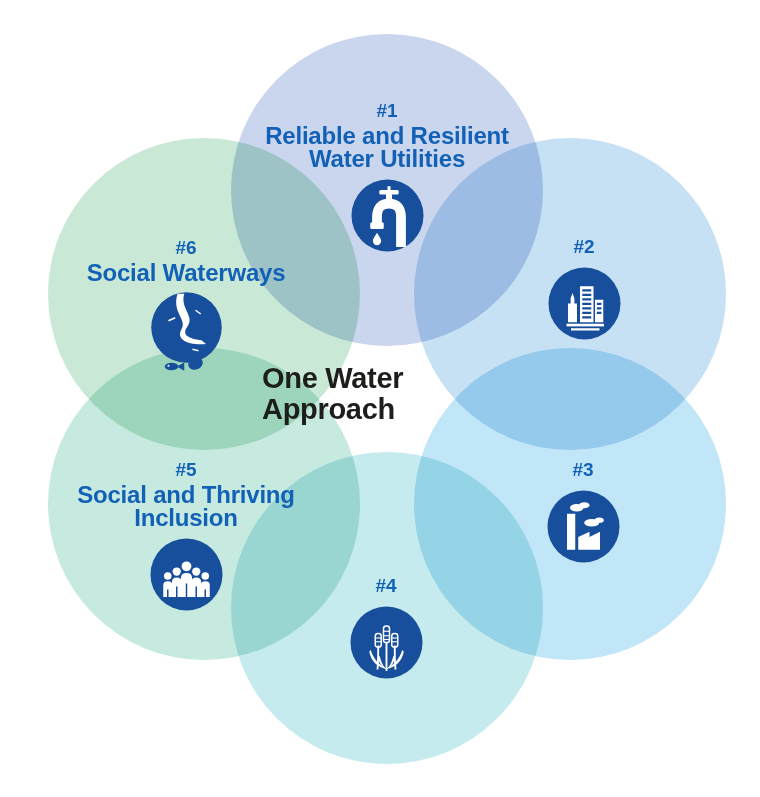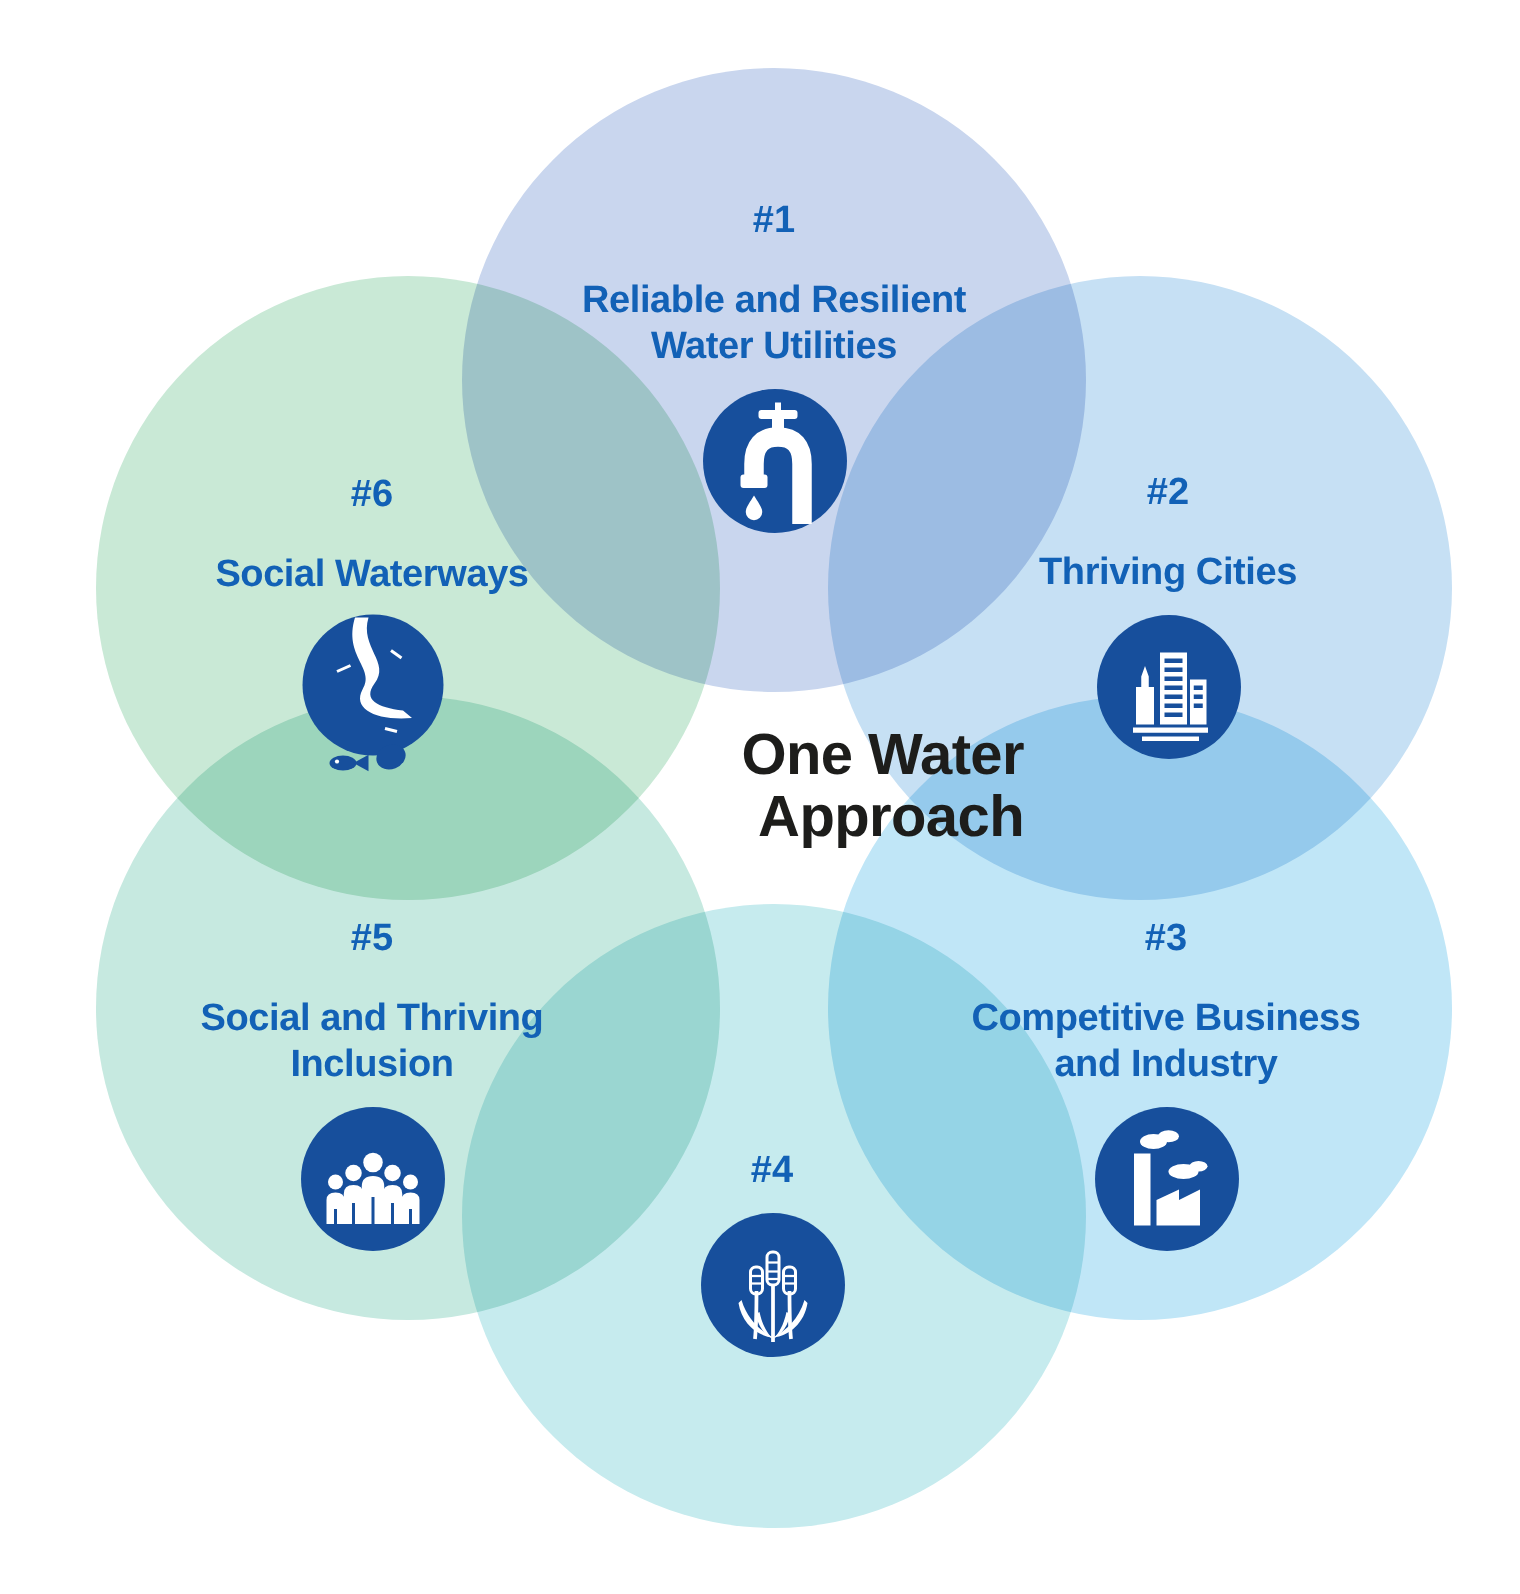--- a/index.html
+++ b/index.html
@@ -22,26 +22,26 @@
     align-items:center;text-align:center;color:var(--label_blue);
   }
   .g1{left:262px;top:100px;}
   .g2{left:459px;top:236px;}
   .g3{left:458px;top:459px;}
   .g4{left:261px;top:575px;}
   .g5{left:61px;top:459px;}
   .g6{left:61px;top:237px;}
   .num{font-size:19px;font-weight:700;line-height:22px;}
   .seg-label{
-    font-size:19px;font-weight:700;line-height:23px;margin-top:17px;
+    font-size:24px;font-weight:700;line-height:23px;margin-top:2px;
     white-space:pre-line;letter-spacing:-0.2px;
   }
   .badge{margin-top:8px;display:block;}
   .title{
-    position:absolute;left:262px;top:363px;width:250px;text-align:right;
+    position:absolute;left:262px;top:363px;width:250px;text-align:left;
     font-size:29px;line-height:31px;font-weight:700;color:var(--title_color);
     white-space:pre-line;letter-spacing:-0.3px;
   }
 </style>
 </head>
 <body>
 
 <div class="stage">
 
   <div class="petal c1"></div>
@@ -66,21 +66,20 @@
         <rect x="48" y="21" width="8" height="9" fill="#fff"></rect>
         <rect x="39" y="16" width="26" height="6" rx="2" fill="#fff"></rect>
         <rect x="50" y="11" width="4" height="6" fill="#fff"></rect>
         <path d="M36 73 C33 78 30.5 81 30.5 84 a5.5 5.5 0 0 0 11 0 C41.5 81 39 78 36 73 Z" fill="#fff"></path>
       </svg>
     </span>
   </div>
 
   <div class="group g2">
     <div class="num">#2</div>
-    <div class="seg-label">Thriving Cities</div>
     <span>
       <svg class="badge" width="75" height="75" viewBox="0 0 100 100">
         <circle cx="50" cy="50" r="48" fill="var(--icon_navy)"></circle>
         <path d="M28 75 L28 50 L31.5 50 L31.5 43 L34 36 L36.5 43 L36.5 50 L40 50 L40 75 Z" fill="#fff"></path>
         <rect x="44" y="27" width="18" height="48" fill="#fff"></rect>
         <rect x="47" y="31" width="12" height="3" fill="var(--icon_navy)"></rect>
         <rect x="47" y="37" width="12" height="3" fill="var(--icon_navy)"></rect>
         <rect x="47" y="43" width="12" height="3" fill="var(--icon_navy)"></rect>
         <rect x="47" y="49" width="12" height="3" fill="var(--icon_navy)"></rect>
         <rect x="47" y="55" width="12" height="3" fill="var(--icon_navy)"></rect>
@@ -91,22 +90,20 @@
         <rect x="66.5" y="55" width="6" height="3" fill="var(--icon_navy)"></rect>
         <rect x="66.5" y="61" width="6" height="3" fill="var(--icon_navy)"></rect>
         <rect x="26" y="77" width="50" height="3.5" fill="#fff"></rect>
         <rect x="32" y="83" width="38" height="3" fill="#fff"></rect>
       </svg>
     </span>
   </div>
 
   <div class="group g3">
     <div class="num">#3</div>
-    <div class="seg-label">Competitive Business
-and Industry</div>
     <span>
       <svg class="badge" width="75" height="75" viewBox="0 0 100 100">
         <circle cx="50" cy="50" r="48" fill="var(--icon_navy)"></circle>
         <rect x="28" y="33" width="11" height="48" fill="#fff"></rect>
         <path d="M43 81 L43 64 L58 57 L58 64 L72 57 L72 81 Z" fill="#fff"></path>
         <ellipse cx="41" cy="25" rx="9" ry="5" fill="#fff"></ellipse>
         <ellipse cx="51" cy="21.5" rx="7" ry="4" fill="#fff"></ellipse>
         <ellipse cx="61" cy="45" rx="10" ry="5" fill="#fff"></ellipse>
         <ellipse cx="71" cy="41.5" rx="6" ry="3.5" fill="#fff"></ellipse>
       </svg>

